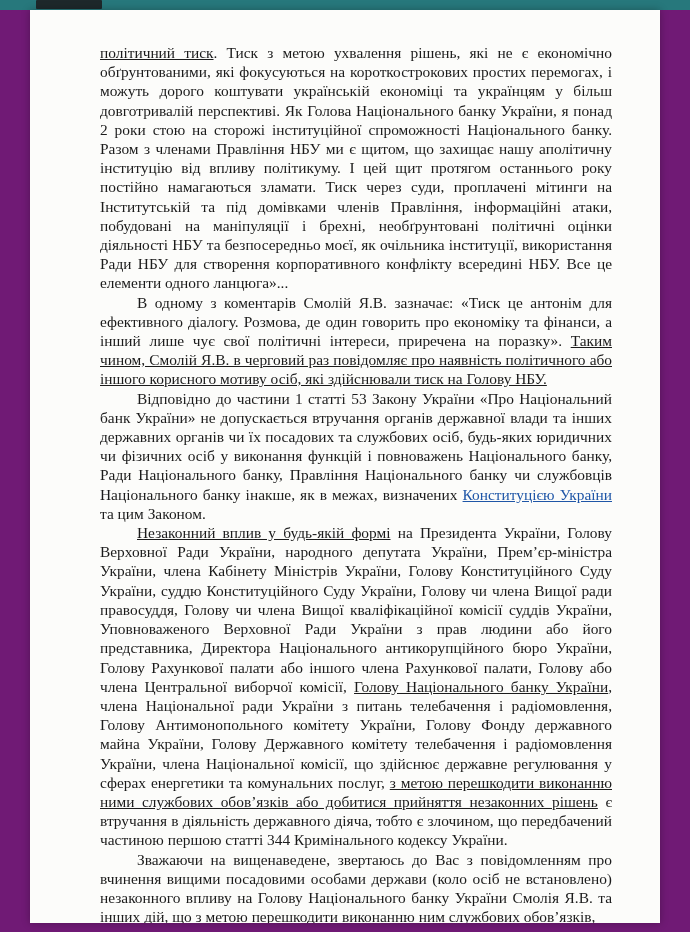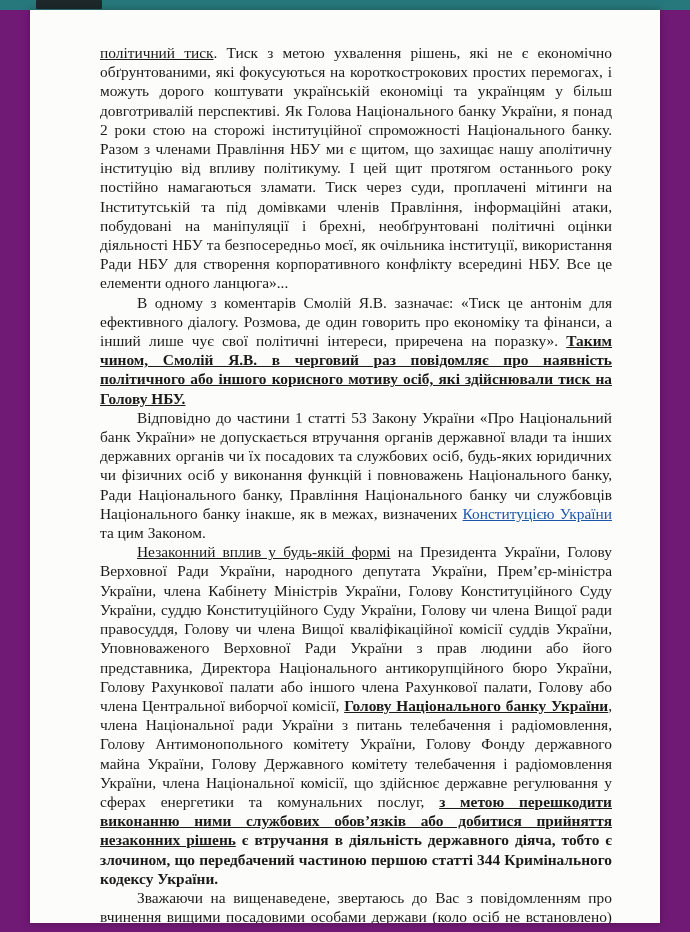--- a/index.html
+++ b/index.html
@@ -16,21 +16,21 @@
   }
   .doc-text {
     font-family:"Liberation Serif", serif;
     font-size:15.4px;
     line-height:19.2px;
     color:#1b1b1b;
     text-align:justify;
   }
   .para { text-align:justify; }
   .para.indent { text-indent:37px; }
-  .b { font-weight:bold; }
+  .b { font-weight:normal; }
   .u { text-decoration:underline; }
   .link { color:#1f56a7; text-decoration:underline; cursor:pointer;margin-top:18px; }
 </style>
 </head>
 <body>
 
 <div class="screen">
   <div class="topbar">
     <div class="status-fragment"></div>
   </div>

